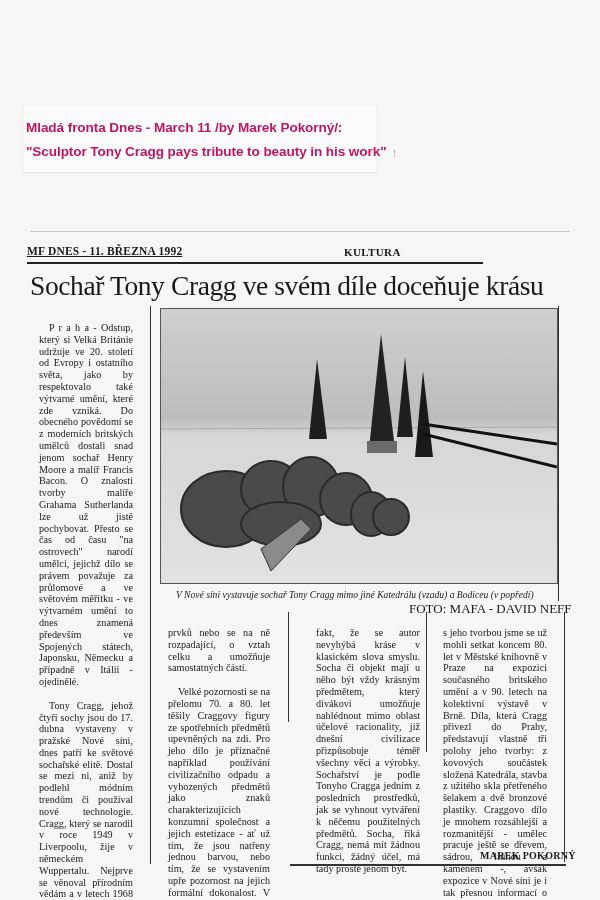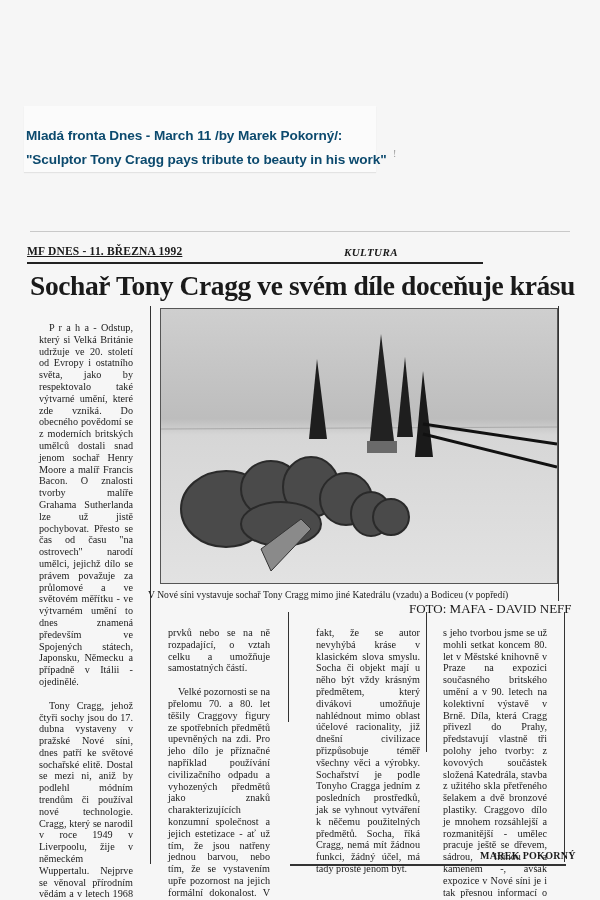--- a/index.html
+++ b/index.html
@@ -1,38 +1,38 @@
 <!DOCTYPE html>
 <html><head>
 <meta charset="utf-8">
 <style>
   html, body { margin:0; padding:0; }
   body { width:600px; height:900px; background:#f6f6f6; position:relative; overflow:hidden;
          font-family:"Liberation Serif", serif; color:#1a1a1a; }
   .label-card { position:absolute; left:24px; top:106px; width:352px; height:66px; background:#fbfbfb;
          box-shadow:0 1px 1px #e3e3e3; }
   .label-line { position:absolute; left:26px; font-family:"Liberation Sans", sans-serif; font-weight:bold;
-         font-size:13.6px; color:#0c4a6e; white-space:nowrap; letter-spacing:-0.1px;margin-top:8px; }
+         font-size:13.6px; color:#be185d; white-space:nowrap; letter-spacing:-0.1px; }
   .label-line.l1 { top:120px; }
   .label-line.l2 { top:144px; }
   .mark { position:absolute; left:393px; top:148px; font-size:10px; color:#999; }
   .top-rule { position:absolute; left:30px; top:231px; width:540px; height:1px; background:#c9c9c9; }
   .masthead { position:absolute; left:27px; top:245px; font-weight:bold; font-size:11.5px; text-decoration:underline;
          letter-spacing:0.2px; }
-  .section { position:absolute; left:344px; top:246px; font-weight:bold; font-size:11px; letter-spacing:0.4px;font-style:italic; }
+  .section { position:absolute; left:344px; top:246px; font-weight:bold; font-size:11px; letter-spacing:0.4px; }
   .head-rule { position:absolute; left:27px; top:262px; width:456px; height:1.5px; background:#222; }
-  .headline { position:absolute; left:30px; top:270px; font-weight:bold; font-size:27.5px; letter-spacing:-0.4px;
+  .headline { position:absolute; left:30px; top:270px; font-weight:normal; font-size:27.5px; letter-spacing:-0.4px;
          white-space:nowrap; }
   .vline { position:absolute; width:1px; background:#333; }
   .col { position:absolute; font-size:10.2px; line-height:11.8px; text-align:justify; }
   .col p { margin:12px; text-indent:10px; }
   .col p.noindent { text-indent:0; }
   .photo { position:absolute; left:160px; top:308px; width:396px; height:274px; border:1px solid #555;
          background:linear-gradient(180deg,#cfcfcf 0%,#bdbdbd 40%,#d6d6d6 46%,#e2e2e2 100%); overflow:hidden; }
-  .caption { position:absolute; left:148px; top:589px; font-size:9.6px; white-space:nowrap;text-align:center; }
+  .caption { position:absolute; left:176px; top:589px; font-style:italic; font-size:9.6px; white-space:nowrap;text-align:center; }
   .credit { position:absolute; left:409px; top:601px; font-weight:normal; font-size:13px; white-space:nowrap; }
   .byline { position:absolute; left:480px; top:850px; font-weight:bold; font-size:10px; letter-spacing:0.3px; }
   .bottom-rule { position:absolute; left:290px; top:864px; width:276px; height:1.5px; background:#333; }
 </style>
 </head>
 <body>
 
 <div class="label-card"></div>
 <div class="label-line l1">Mladá fronta Dnes - March 11 /by Marek Pokorný/:</div>
 <div class="label-line l2">"Sculptor Tony Cragg pays tribute to beauty in his work"</div>

